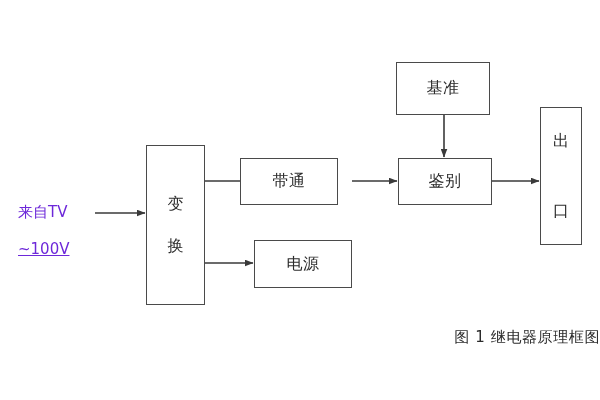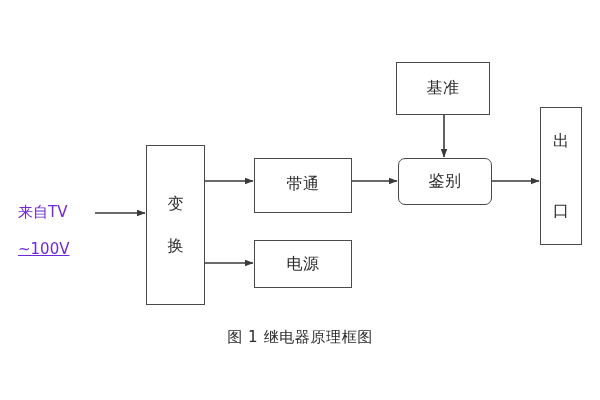--- a/index.html
+++ b/index.html
@@ -48,41 +48,41 @@
   
   .node.vertical .node-label {
     writing-mode: initial;
     line-height: 2.6;
     letter-spacing: 0;
   }
   .node.vertical.tall .node-label {
     line-height: 4.4;
   }
   #node-transform   { left: 146px; top: 145px; width: 59px;  height: 160px; }
-  #node-bandpass    { left: 254px; top: 158px; width: 98px;  height: 55px; font-family: Liberation Mono, monospace;  }
+  #node-bandpass    { left: 240px; top: 158px; width: 98px;  height: 47px;  }
   #node-power       { left: 254px; top: 240px; width: 98px;  height: 48px;  }
   #node-reference   { left: 396px; top: 62px;  width: 94px;  height: 53px;  }
-  #node-discriminate{ left: 398px; top: 158px; width: 94px;  height: 47px; border-radius: 7px;  }
+  #node-discriminate{ left: 398px; top: 158px; width: 94px;  height: 47px;  }
   #node-output      { left: 540px; top: 107px; width: 42px;  height: 138px; }
 
   .text-label {
     position: absolute;
     color: #6d28d9;
     font-size: 15px;
     white-space: pre;
   }
   #label-source-line1 { left: 18px; top: 203px; }
   #label-source-line2 { left: 18px; top: 240px; text-decoration: underline; }
 
   #figure-caption {
     position: absolute;
     left: 0;
     top: 328px;
     width: 600px;
-    text-align: center;
+    text-align: right;
     font-size: 15px;
     color: #2b2b2b;
     letter-spacing: 0.6px;
   }
 </style>
 </head>
 <body>
 
 <div id="diagram-root">
 

